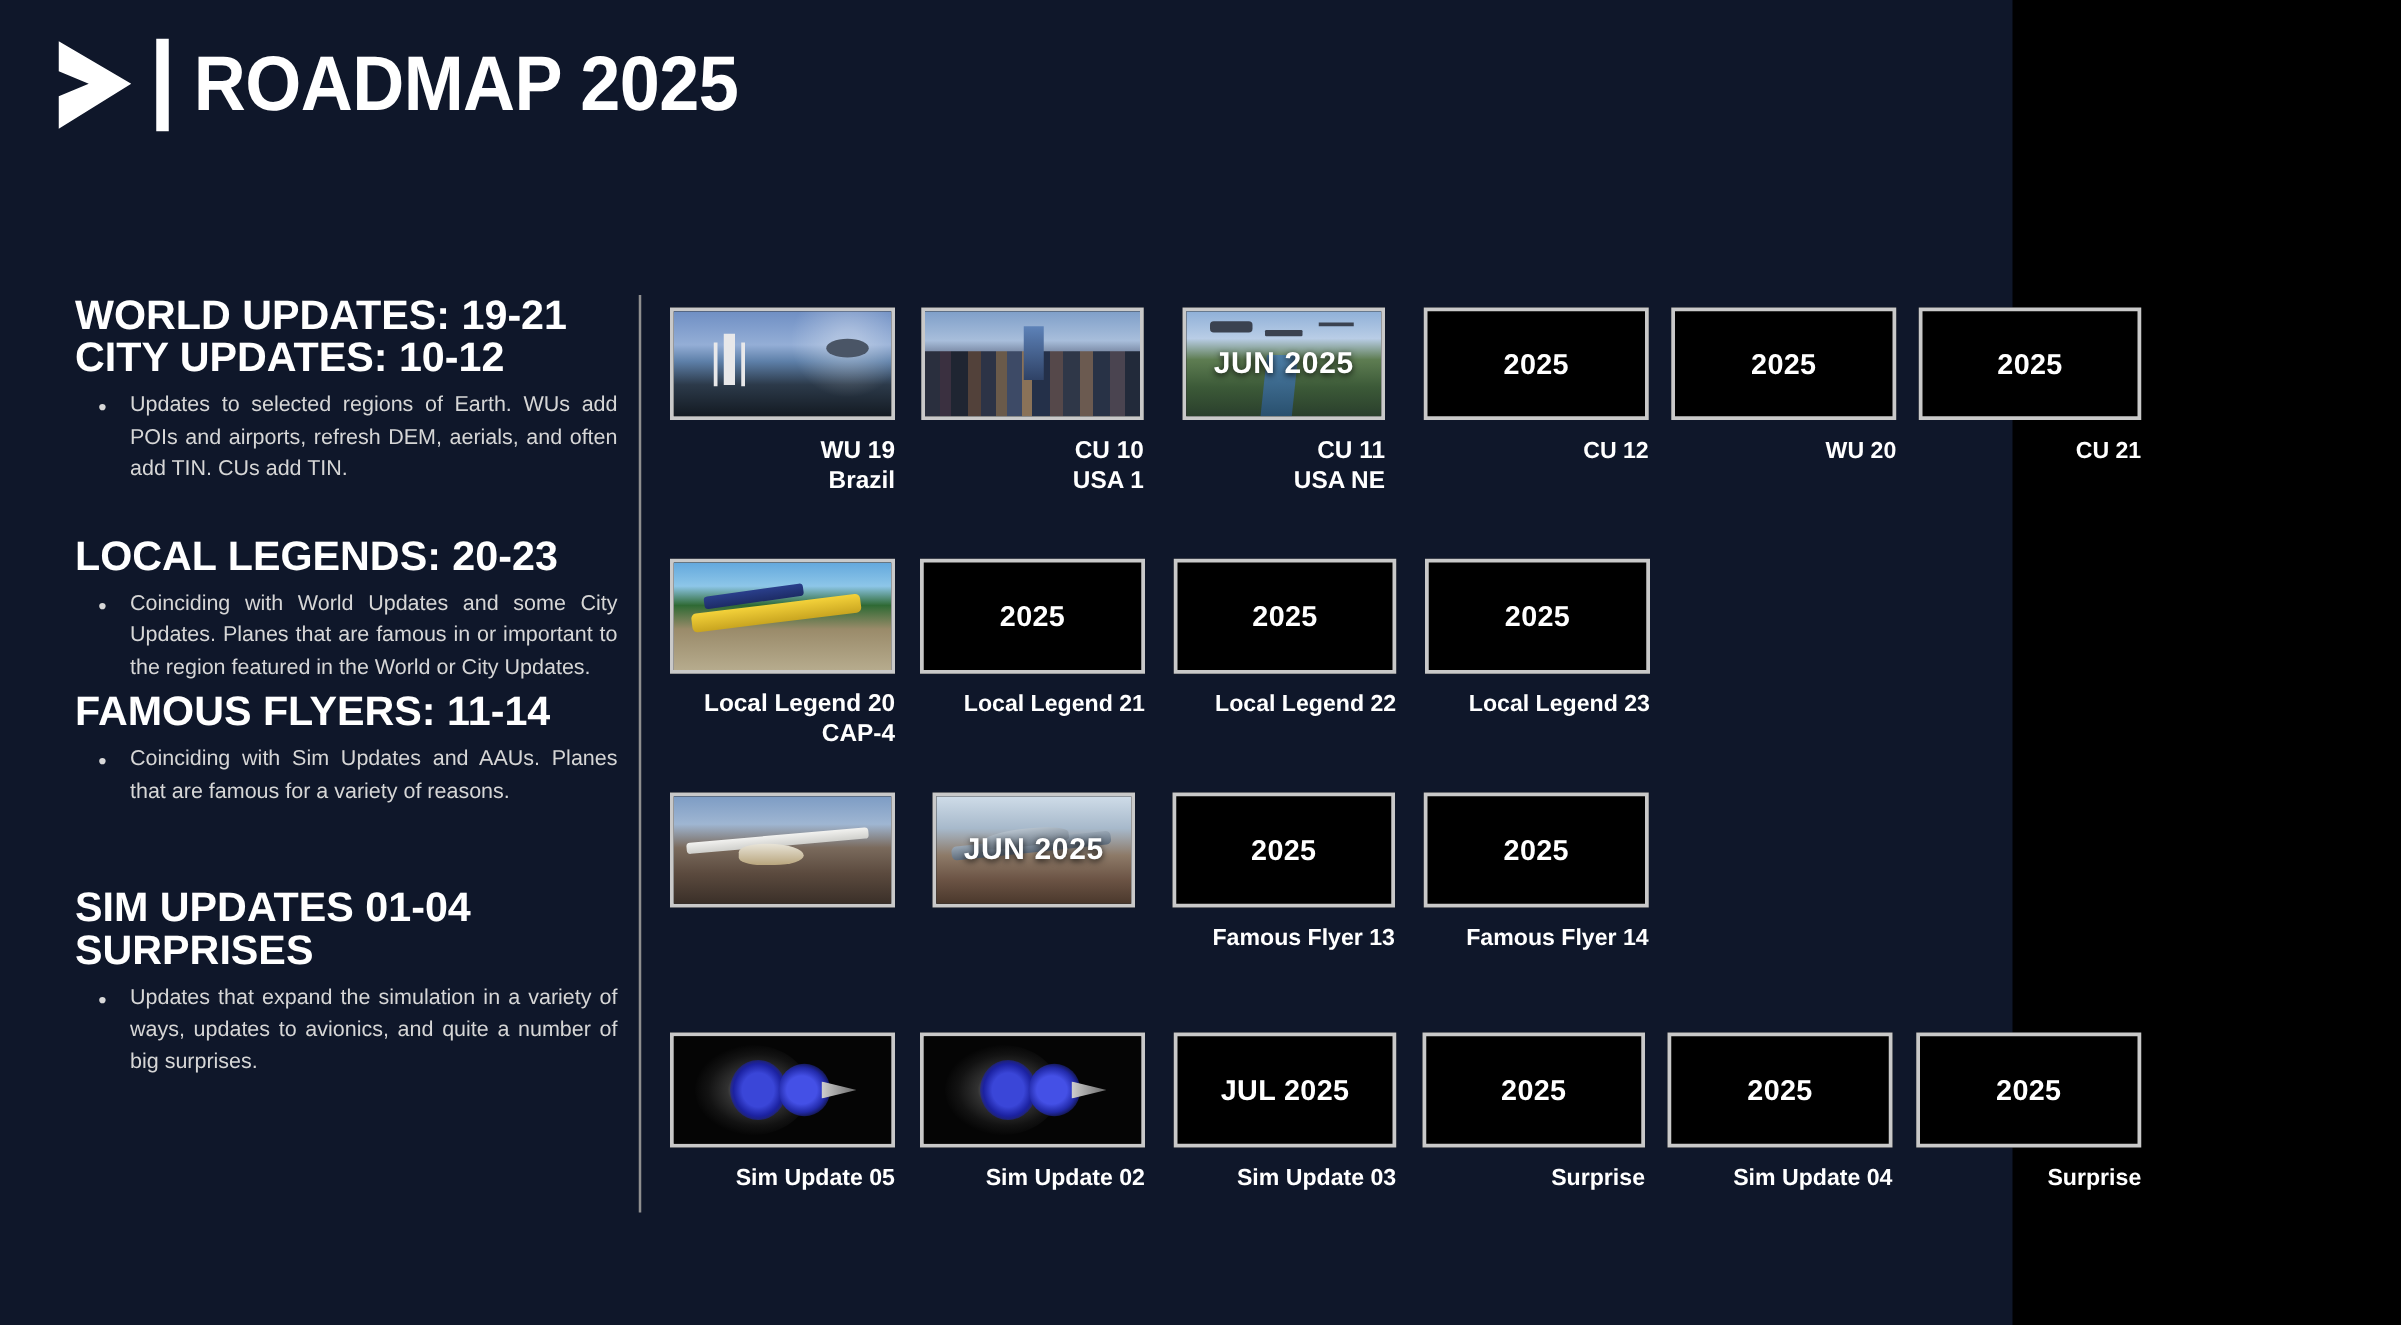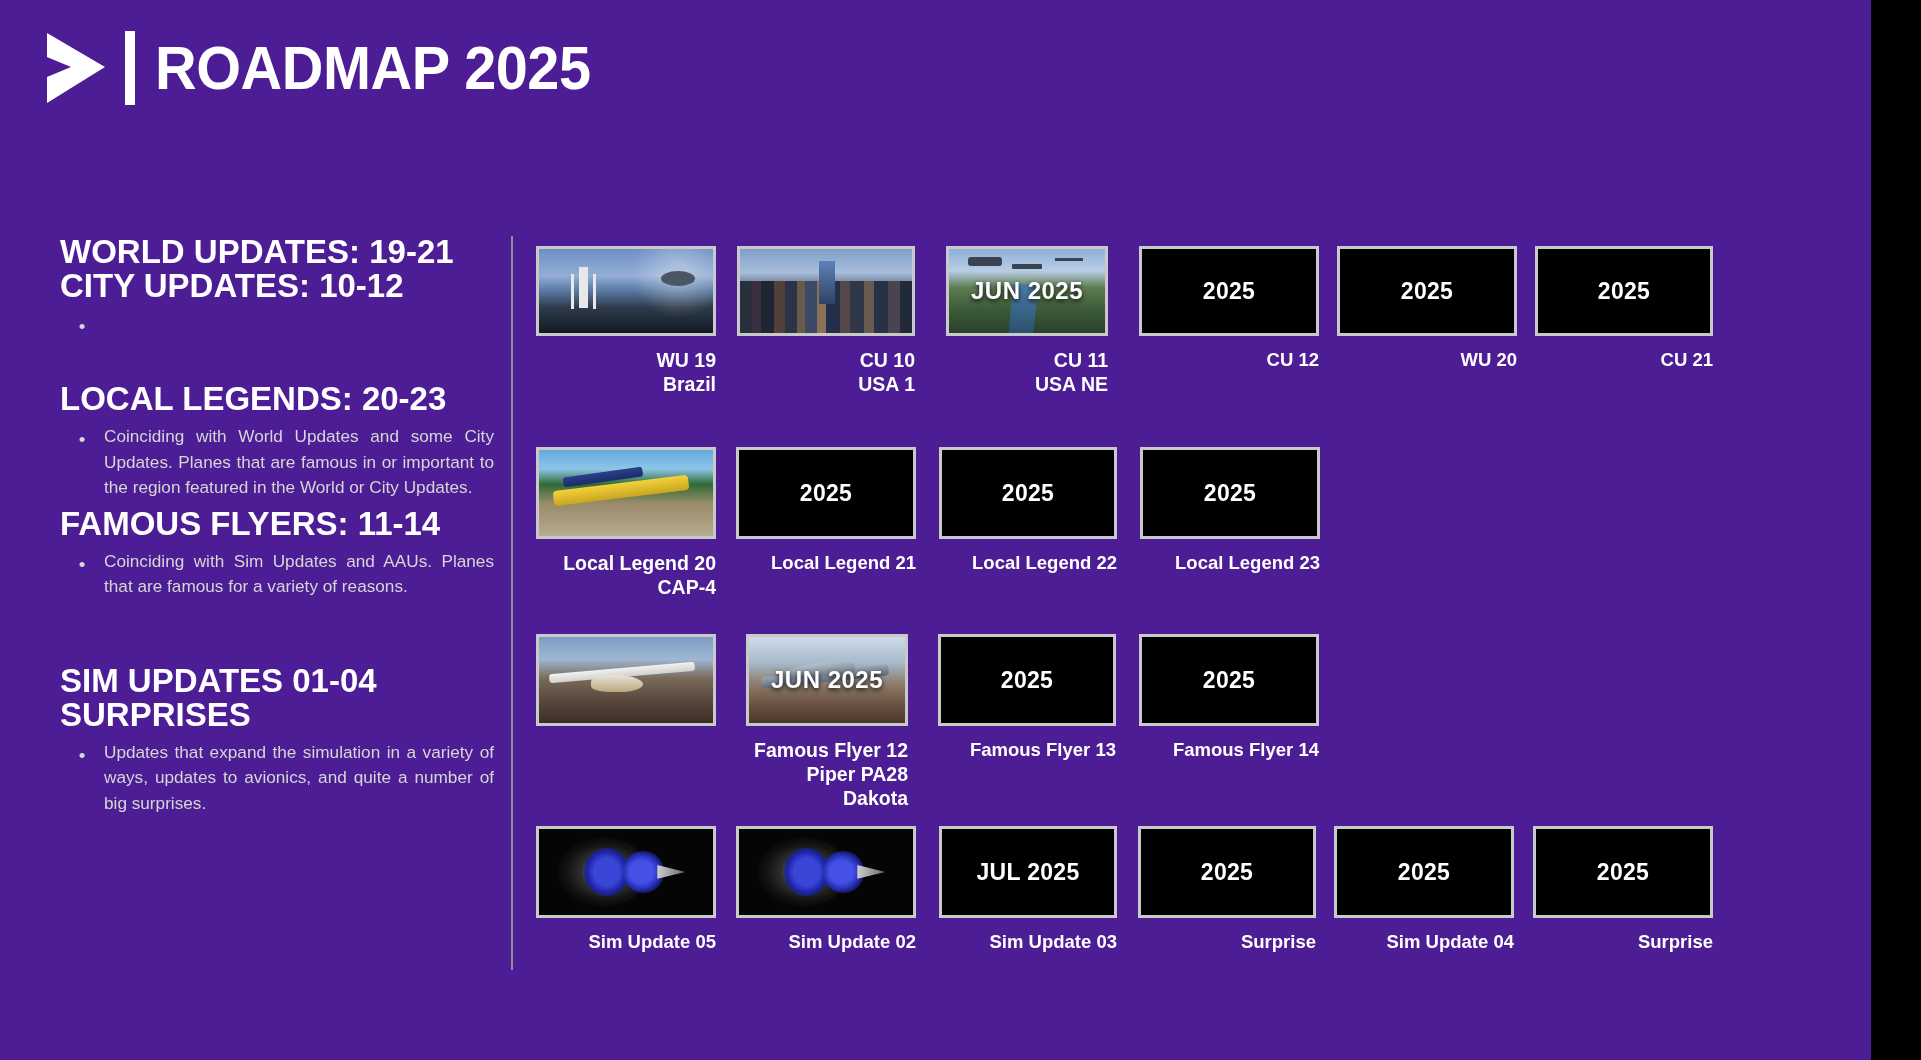--- a/index.html
+++ b/index.html
@@ -3,21 +3,21 @@
 <meta charset="utf-8">
 <style>
   * { margin:0; padding:0; box-sizing:border-box; }
   html, body {
     width:1921px; height:1060px;
     background:#000;
     overflow:hidden;
     font-family:"Liberation Sans", sans-serif;
     color:#fff;
   }
-  .page { position:relative; width:1871px; height:1060px; background:#4c1d95; }
+  .page { position:relative; width:1610px; height:1060px; background:#0f172a; }
 
   
   .header { position:absolute; left:45px; top:26px; display:flex; align-items:center; height:84px; }
   .chevron { width:62px; height:74px; position:relative; flex:0 0 auto; }
   .chevron svg { display:block; }
   .vbar { width:10px; height:74px; background:#fff; margin-left:18px; flex:0 0 auto; }
   .header-title {
     margin-left:20px;
     font-size:62px;
     font-weight:bold;
@@ -159,20 +159,21 @@
     <span class="vbar"></span>
     <span class="header-title">ROADMAP 2025</span>
   </div>
 
   <div class="sidebar">
       <div class="sec" id="sec-0">
         <div class="sec-title">WORLD UPDATES: 19-21
 CITY UPDATES: 10-12</div>
         <div class="sec-body">
           <div class="bullet">•</div>
+          <div class="sec-text">Updates to selected regions of Earth. WUs add POIs and airports, refresh DEM, aerials, and often add TIN. CUs add TIN.</div>
         </div>
       </div>
       <div class="sec" id="sec-1">
         <div class="sec-title">LOCAL LEGENDS: 20-23</div>
         <div class="sec-body">
           <div class="bullet">•</div>
           <div class="sec-text">Coinciding with World Updates and some City Updates. Planes that are famous in or important to the region featured in the World or City Updates.</div>
         </div>
       </div>
       <div class="sec" id="sec-2">
@@ -268,22 +269,20 @@
         <div class="card-wrap" style="left: 536px; top: 634px; width: 180px;">
           <div class="card" style="height: 92px;">
             <div class="thumb t-cessna"></div>
           </div>
         </div>
         <div class="card-wrap" style="left: 746px; top: 634px; width: 162px;">
           <div class="card" style="height: 92px;">
             <div class="thumb t-piper"></div>
             <div class="overlay-date">JUN 2025</div>
           </div>
-          <div class="card-label">Famous Flyer 12
-Piper PA28 Dakota</div>
         </div>
         <div class="card-wrap" style="left: 938px; top: 634px; width: 178px;">
           <div class="card" style="height: 92px;">
             <span class="year">2025</span>
           </div>
           <div class="card-label sm">Famous Flyer 13</div>
         </div>
         <div class="card-wrap" style="left: 1139px; top: 634px; width: 180px;">
           <div class="card" style="height: 92px;">
             <span class="year">2025</span>

